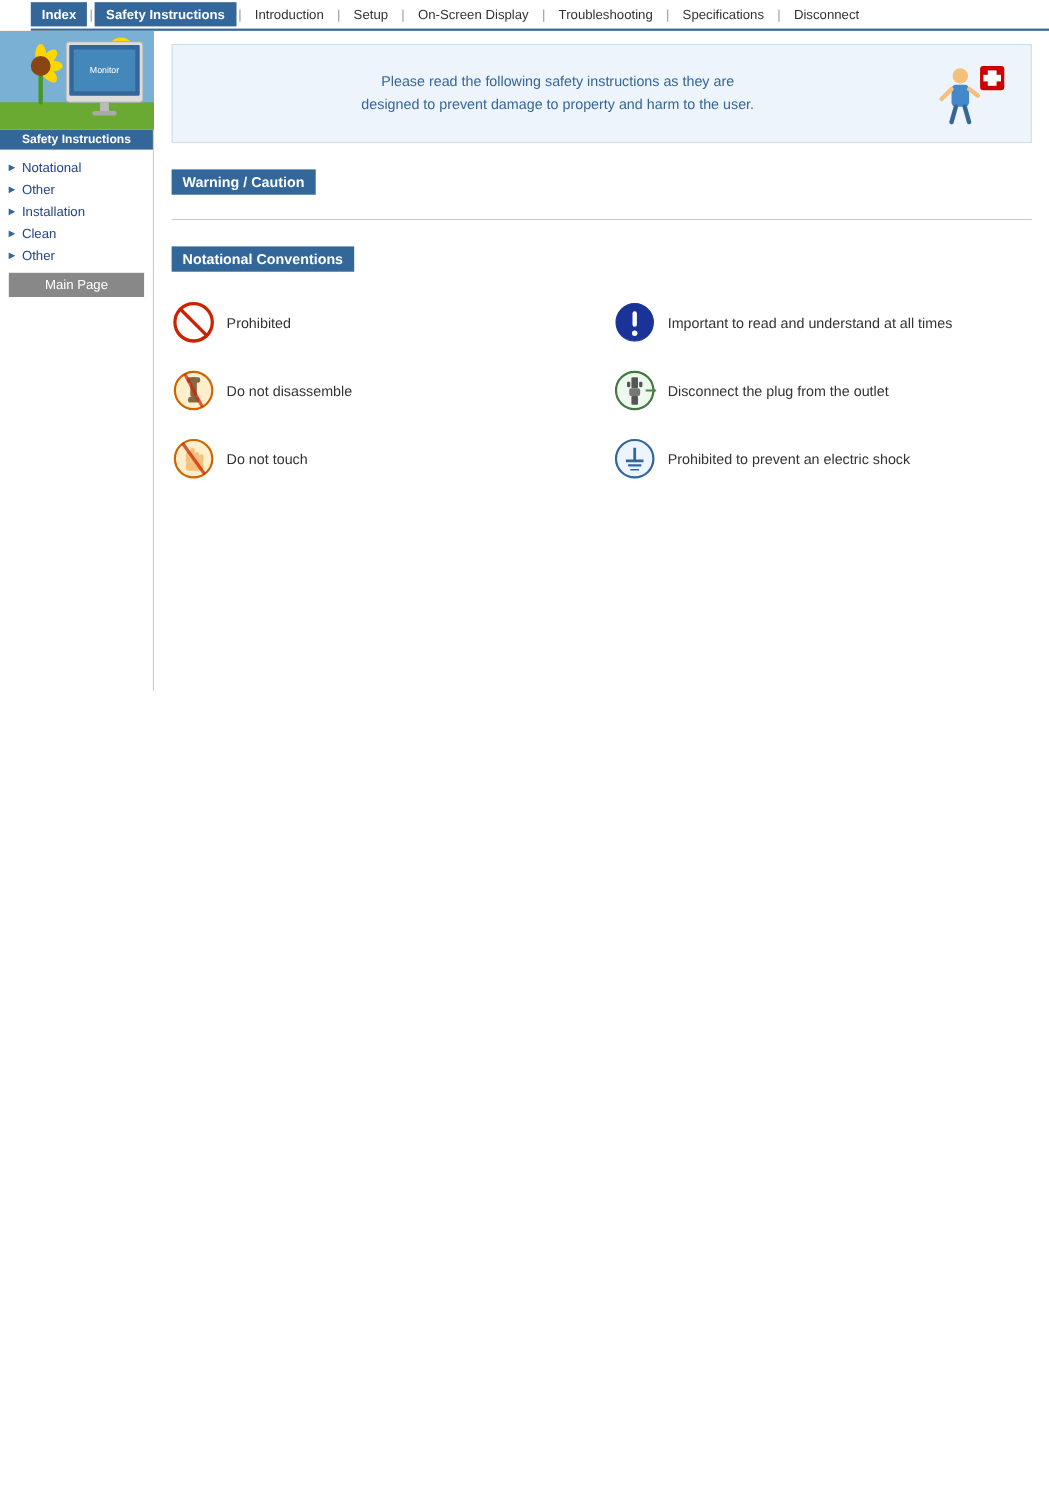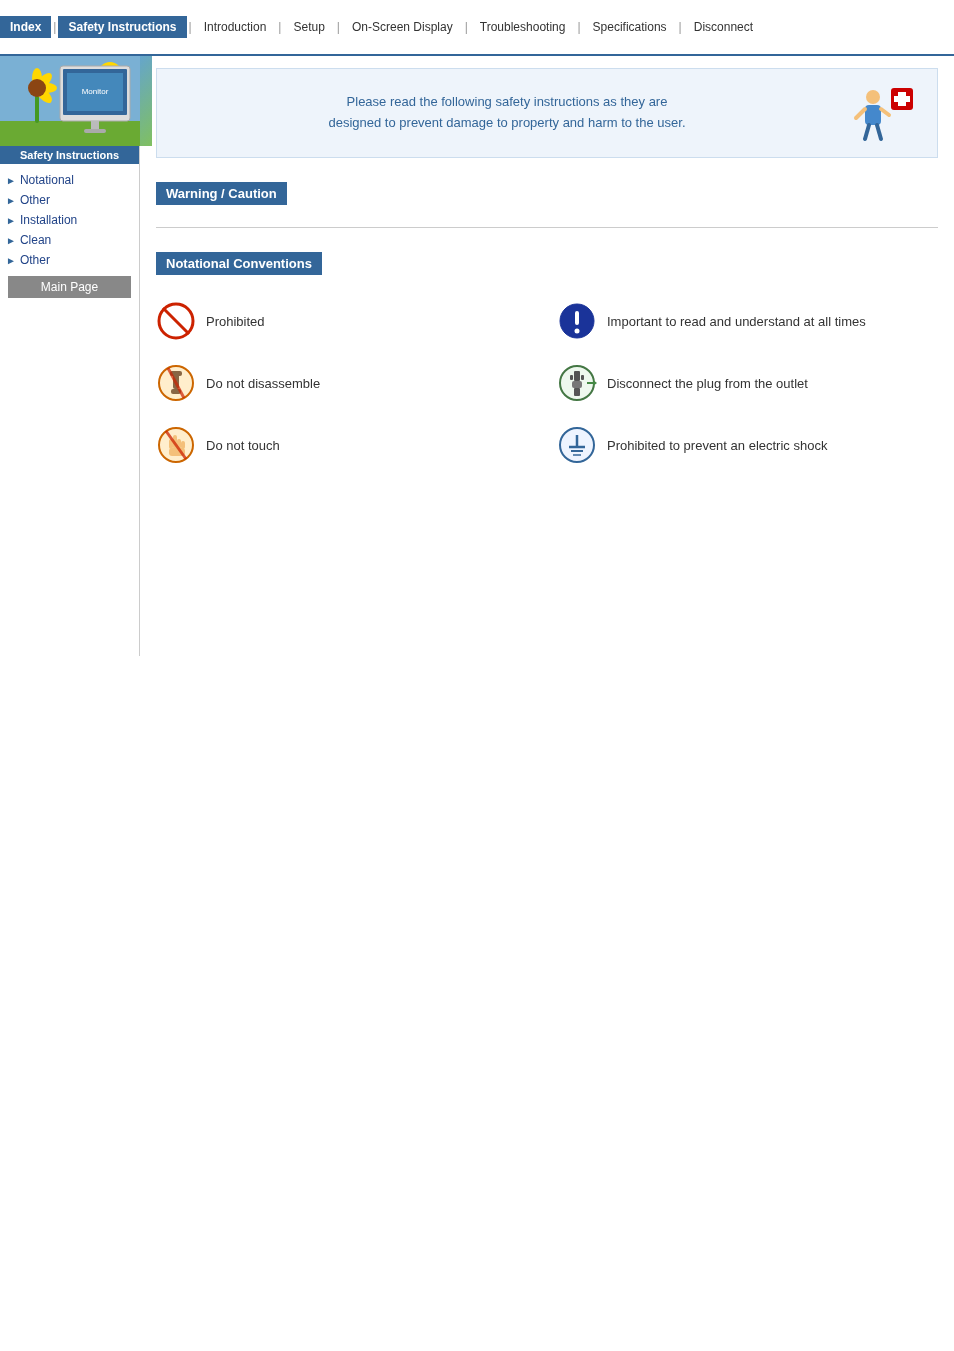--- a/index.html
+++ b/index.html
@@ -10,22 +10,23 @@
       color: #333;
       width: 954px;
     }
 
     
     .navbar {
       display: flex;
       align-items: center;
       background: #fff;
       border-bottom: 2px solid #336699;
-      padding: 16px 0;
+      padding: 2px 0;
       font-size: 12px;
+      margin-left: 28px;
     }
     .nav-item {
       padding: 4px 10px;
       cursor: pointer;
       white-space: nowrap;
       color: #333;
       text-decoration: none;
     }
     .nav-item.active {
       background: #336699;
@@ -44,26 +45,26 @@
     }
 
     
     .sidebar {
       width: 140px;
       min-width: 140px;
       border-right: 1px solid #ccc;
       padding: 0;
     }
     .sidebar-img {
-      width: 152px;
+      width: 140px;
       height: 90px;
       background: linear-gradient(135deg, #f0c040 0%, #60a0e0 50%, #80c060 100%);
       display: flex;
       align-items: center;
-      justify-content: flex-start;
+      justify-content: flex-end;
       overflow: hidden;
       position: relative;
     }
 
     .sidebar-label {
       background: #336699;
       color: #fff;
       text-align: center;
       padding: 3px 4px;
       font-size: 11px;

